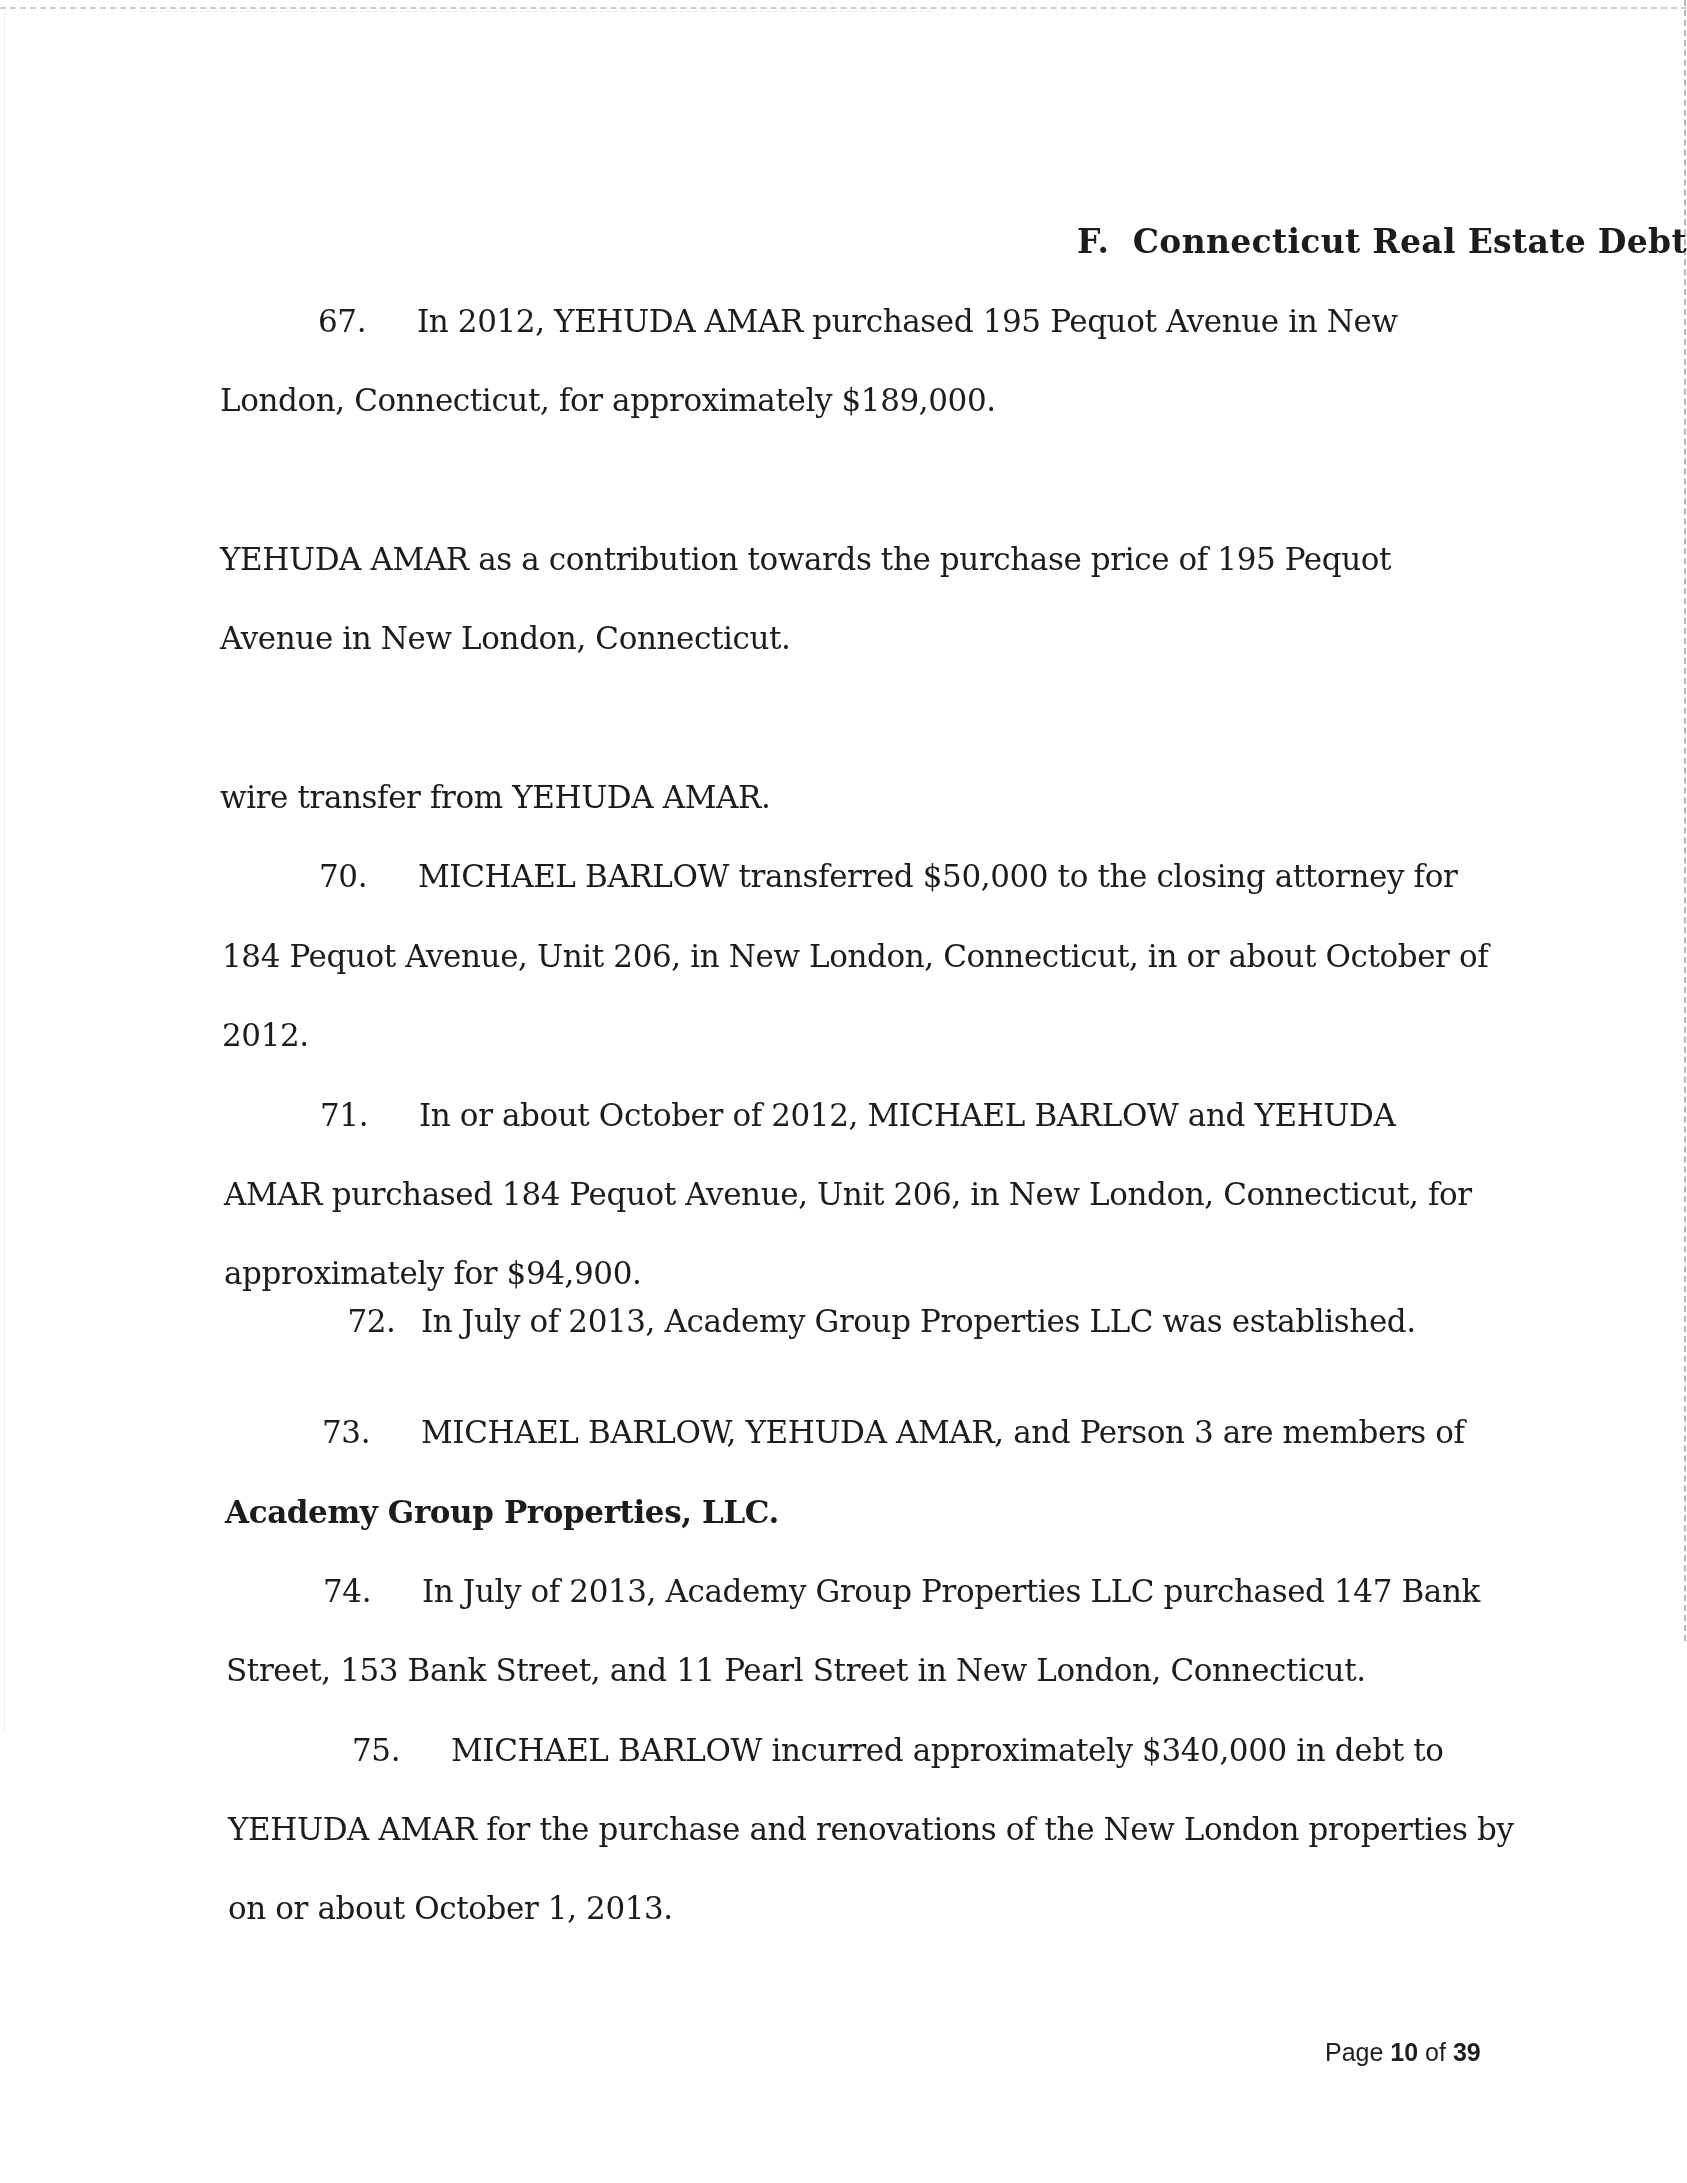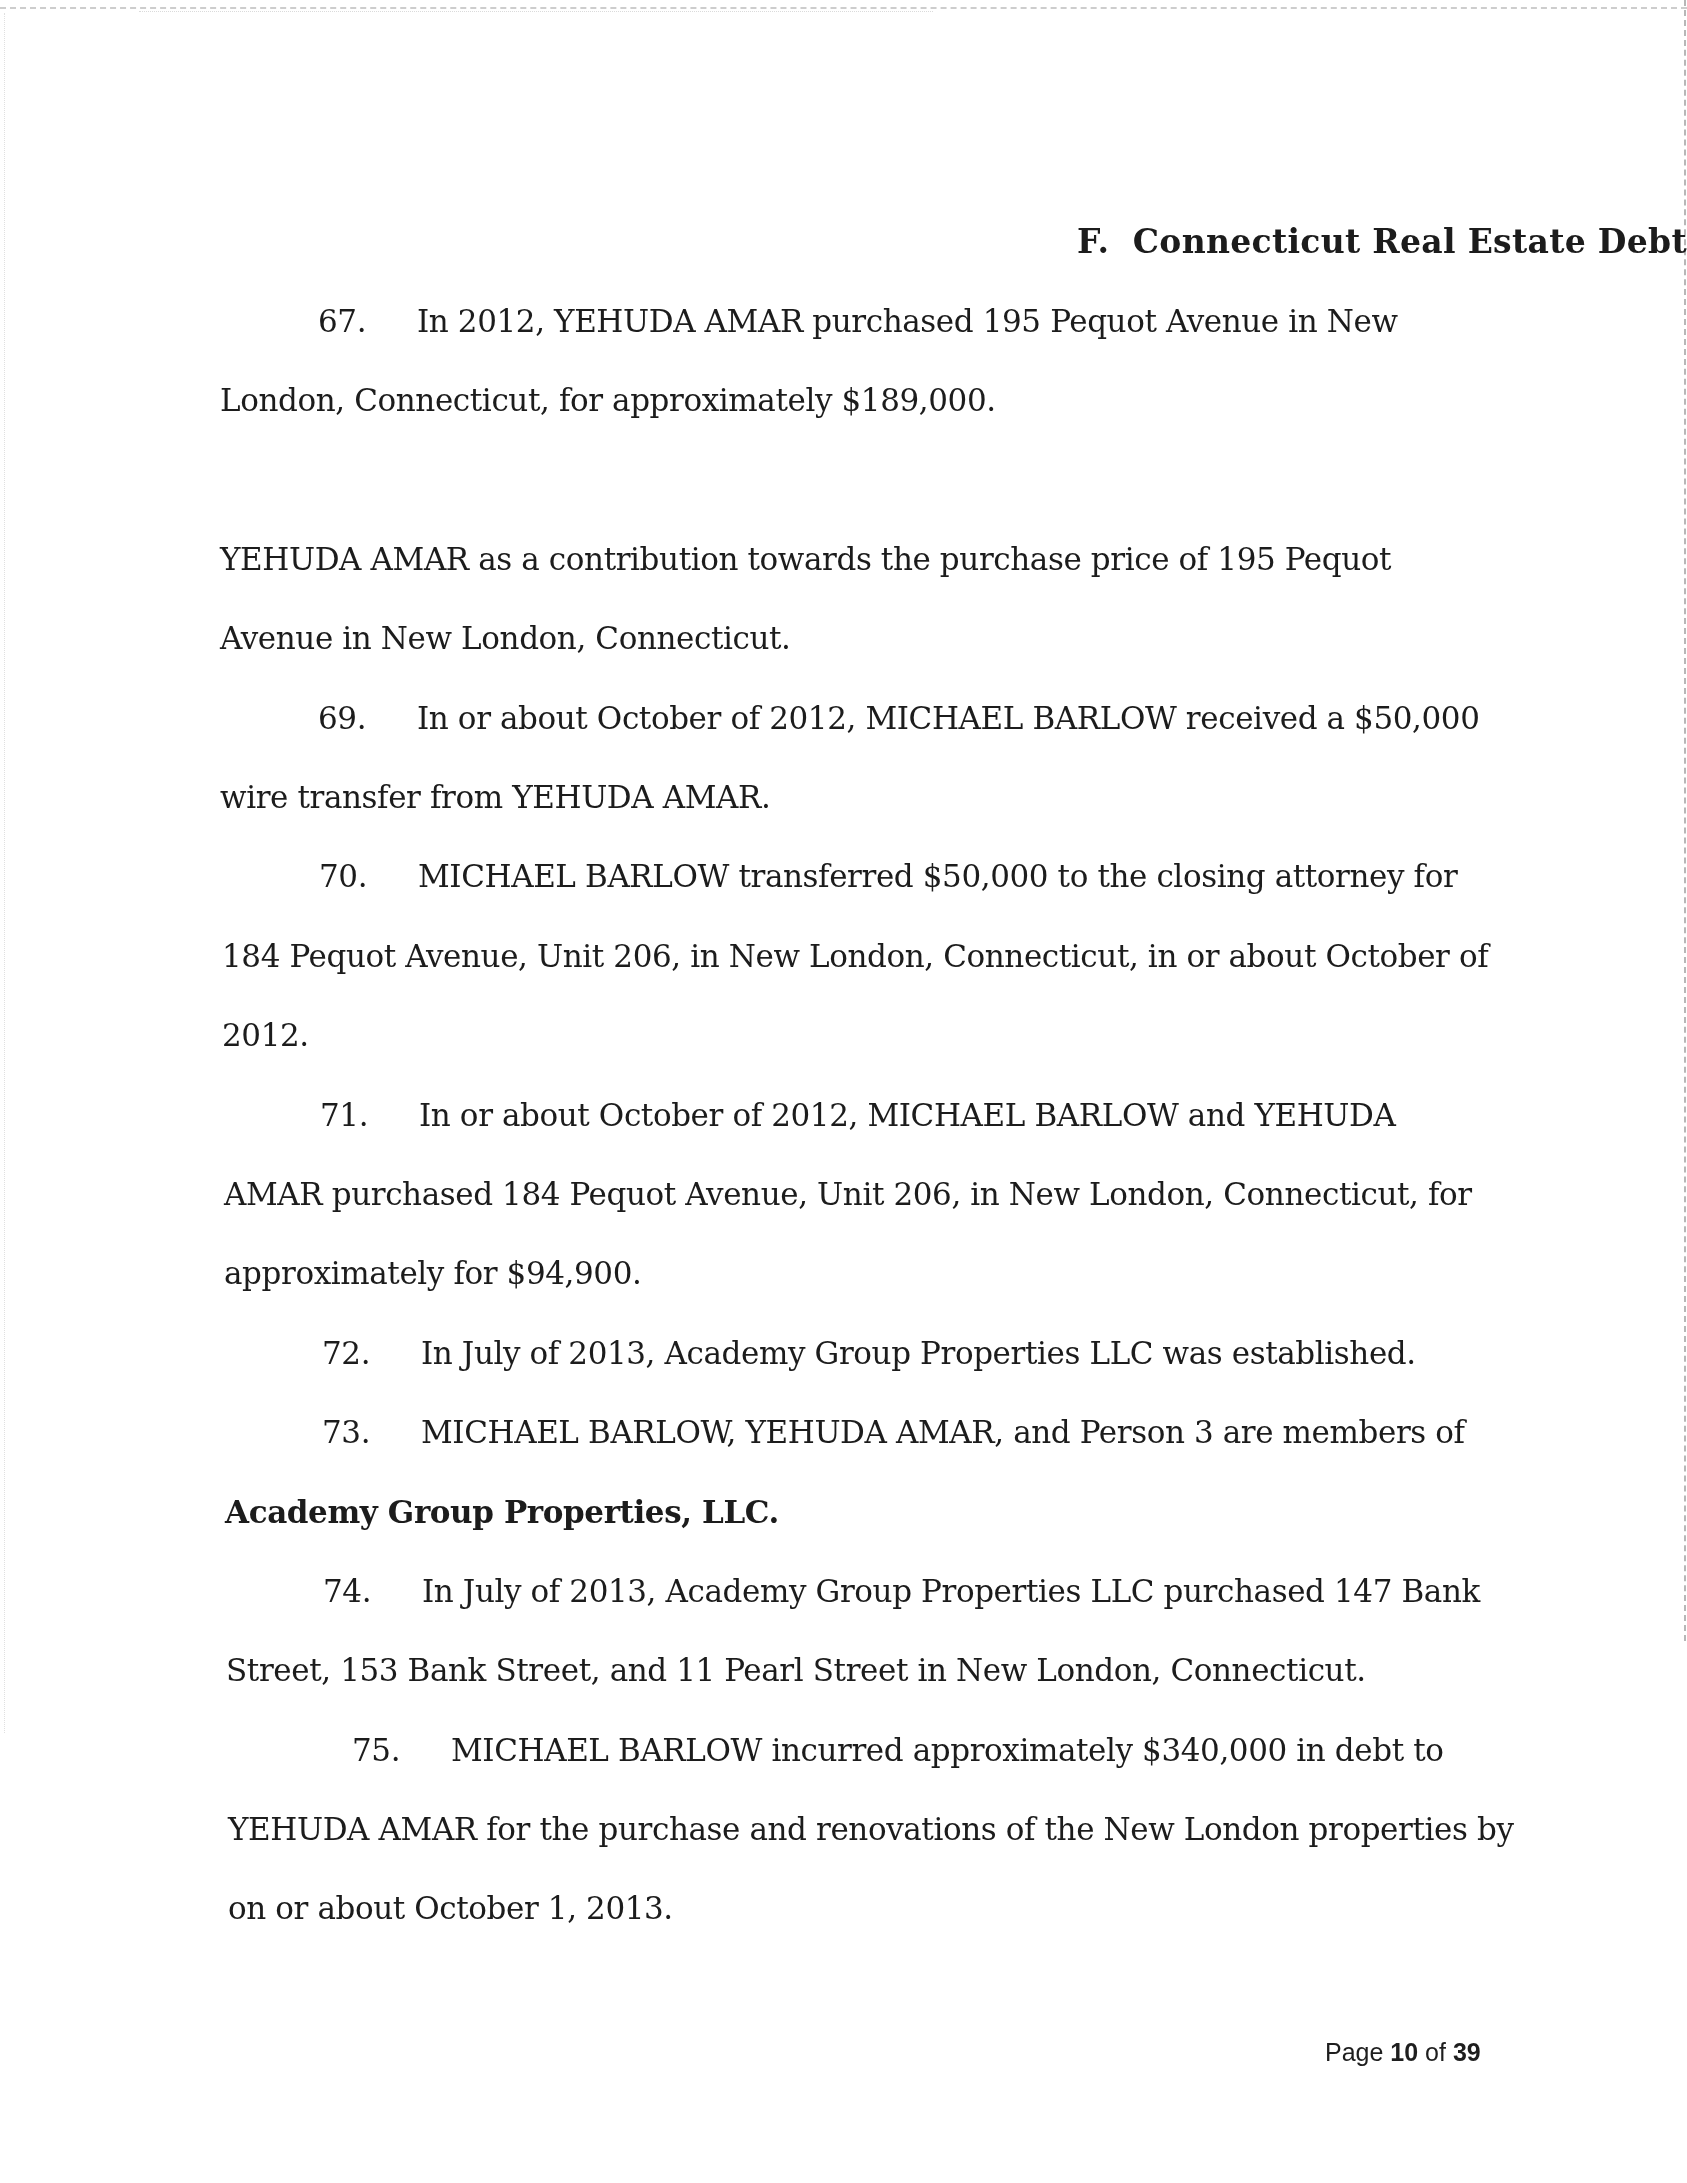--- a/index.html
+++ b/index.html
@@ -103,38 +103,35 @@
   </div>
 
   <div class="line" style="top:306px; left:318px;">
     <span class="para-num">67.</span><span>In 2012, YEHUDA AMAR purchased 195 Pequot Avenue in New</span>
   </div>
   <div class="line" style="top:385px; left:220px;">London, Connecticut, for approximately $189,000.</div>
 
   <div class="line" style="top:544px; left:220px;">YEHUDA AMAR as a contribution towards the purchase price of 195 Pequot</div>
   <div class="line" style="top:623px; left:220px;">Avenue in New London, Connecticut.</div>
 
-  <div class="line" style="top:703px; left:318px;">
-    <span class="para-num">69.</span><span>In or about October of 2012, MICHAEL BARLOW received a $50,000</span>
-  </div>
   <div class="line" style="top:782px; left:220px;">wire transfer from YEHUDA AMAR.</div>
 
   <div class="line" style="top:861px; left:319px;">
     <span class="para-num">70.</span><span>MICHAEL BARLOW transferred $50,000 to the closing attorney for</span>
   </div>
   <div class="line" style="top:941px; left:222px;">184 Pequot Avenue, Unit 206, in New London, Connecticut, in or about October of</div>
   <div class="line" style="top:1020px; left:222px;">2012.</div>
 
   <div class="line" style="top:1100px; left:320px;">
     <span class="para-num">71.</span><span>In or about October of 2012, MICHAEL BARLOW and YEHUDA</span>
   </div>
   <div class="line" style="top:1179px; left:224px;">AMAR purchased 184 Pequot Avenue, Unit 206, in New London, Connecticut, for</div>
   <div class="line" style="top:1258px; left:224px;">approximately for $94,900.</div>
 
-  <div class="line" style="top:1338px; left:322px;">
+  <div class="line" style="top:1306px; left:322px;text-align:center;">
     <span class="para-num">72.</span><span>In July of 2013, Academy Group Properties LLC was established.</span>
   </div>
 
   <div class="line" style="top:1417px; left:322px;">
     <span class="para-num">73.</span><span>MICHAEL BARLOW, YEHUDA AMAR, and Person 3 are members of</span>
   </div>
   <div class="line" style="top:1497px; left:225px;font-weight:bold;">Academy Group Properties, LLC.</div>
 
   <div class="line" style="top:1576px; left:323px;">
     <span class="para-num">74.</span><span>In July of 2013, Academy Group Properties LLC purchased 147 Bank</span>

